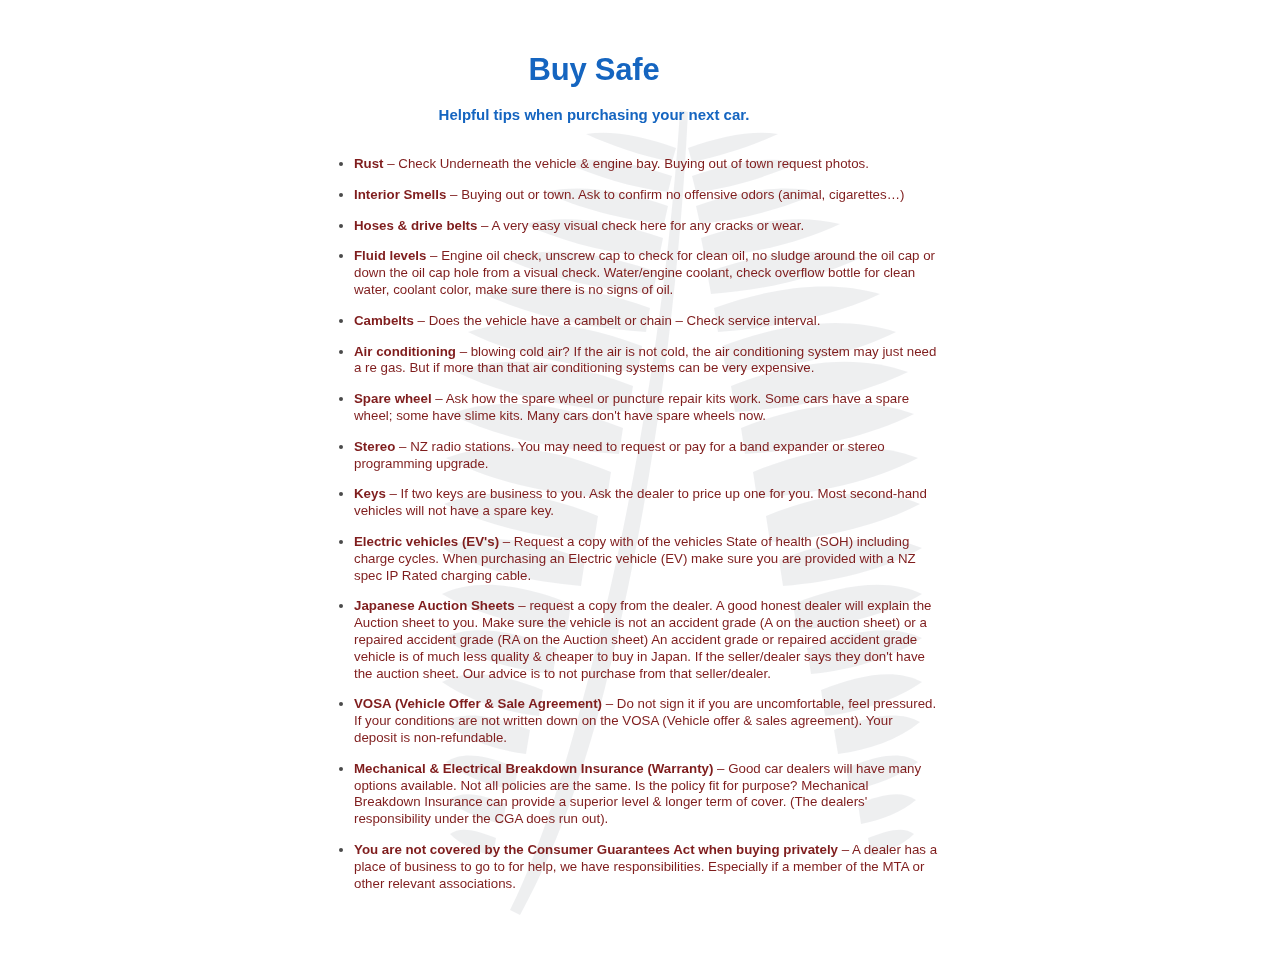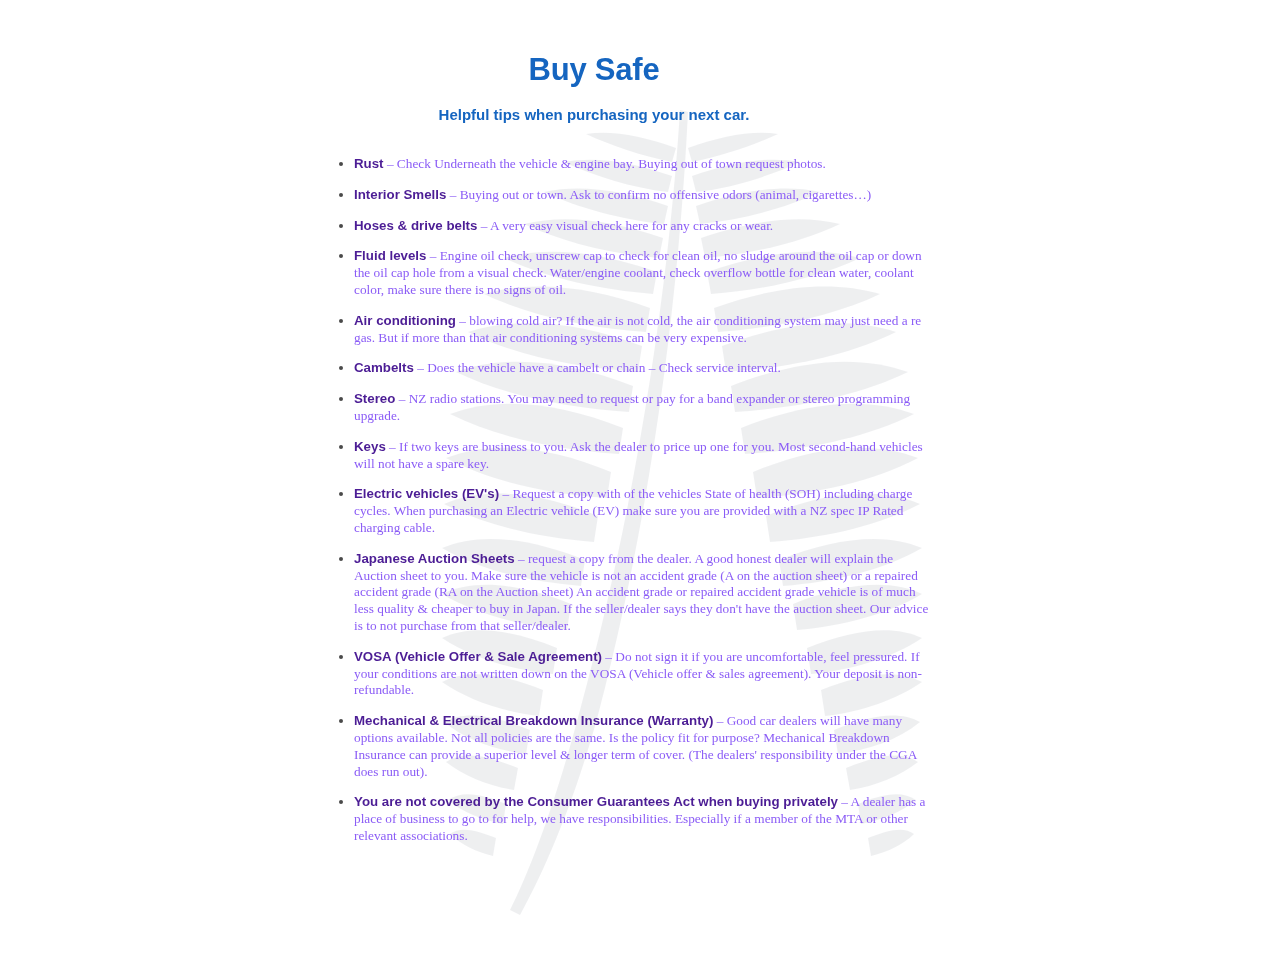--- a/index.html
+++ b/index.html
@@ -88,26 +88,25 @@
     position: absolute;
     left: 1px;
     top: 6px;
     width: 4px;
     height: 4px;
     border-radius: 50%;
     background: #4a4a4a;
   }
   .tip-term {
     font-weight: bold;
-    color: #4c1d95;
+    color: #7f1d1d;
     text-align: right;
   }
   .tip-body {
-    color: #8b5cf6;
-    font-family: Liberation Serif, serif;
+    color: #7f1d1d;
   }
 </style>
 </head>
 <body>
 
 <div id="page">
 
   <svg id="watermark" viewBox="0 0 560 870" xmlns="http://www.w3.org/2000/svg" aria-hidden="true">
     <g fill="#c9ccd1" stroke="none">
 
@@ -170,24 +169,27 @@
       <li>
         <span class="tip-term">Interior Smells</span><span class="tip-body"> – Buying out or town. Ask to confirm no offensive odors (animal, cigarettes…)</span>
       </li>
       <li>
         <span class="tip-term">Hoses &amp; drive belts</span><span class="tip-body"> – A very easy visual check here for any cracks or wear.</span>
       </li>
       <li>
         <span class="tip-term">Fluid levels</span><span class="tip-body"> – Engine oil check, unscrew cap to check for clean oil, no sludge around the oil cap or down the oil cap hole from a visual check. Water/engine coolant, check overflow bottle for clean water, coolant color, make sure there is no signs of oil.</span>
       </li>
       <li>
+        <span class="tip-term">Cambelts</span><span class="tip-body"> – Does the vehicle have a cambelt or chain – Check service interval.</span>
+      </li>
+      <li>
         <span class="tip-term">Air conditioning</span><span class="tip-body"> – blowing cold air? If the air is not cold, the air conditioning system may just need a re gas. But if more than that air conditioning systems can be very expensive.</span>
       </li>
       <li>
-        <span class="tip-term">Cambelts</span><span class="tip-body"> – Does the vehicle have a cambelt or chain – Check service interval.</span>
+        <span class="tip-term">Spare wheel</span><span class="tip-body"> – Ask how the spare wheel or puncture repair kits work. Some cars have a spare wheel; some have slime kits. Many cars don't have spare wheels now.</span>
       </li>
       <li>
         <span class="tip-term">Stereo</span><span class="tip-body"> – NZ radio stations. You may need to request or pay for a band expander or stereo programming upgrade.</span>
       </li>
       <li>
         <span class="tip-term">Keys</span><span class="tip-body"> – If two keys are business to you. Ask the dealer to price up one for you. Most second-hand vehicles will not have a spare key.</span>
       </li>
       <li>
         <span class="tip-term">Electric vehicles (EV's)</span><span class="tip-body"> – Request a copy with of the vehicles State of health (SOH) including charge cycles. When purchasing an Electric vehicle (EV) make sure you are provided with a NZ spec IP Rated charging cable.</span>
       </li>

